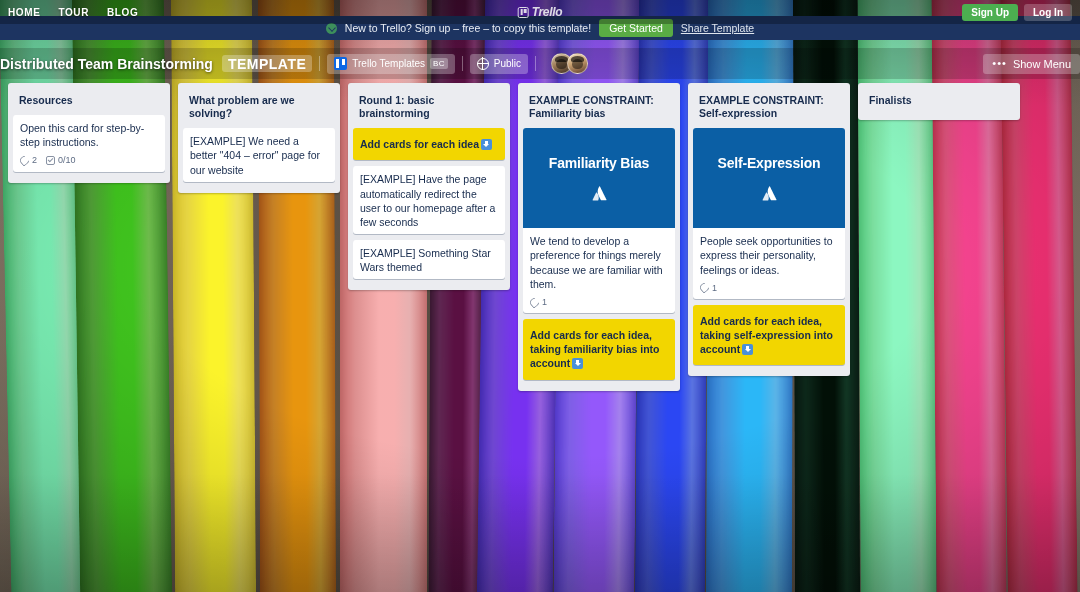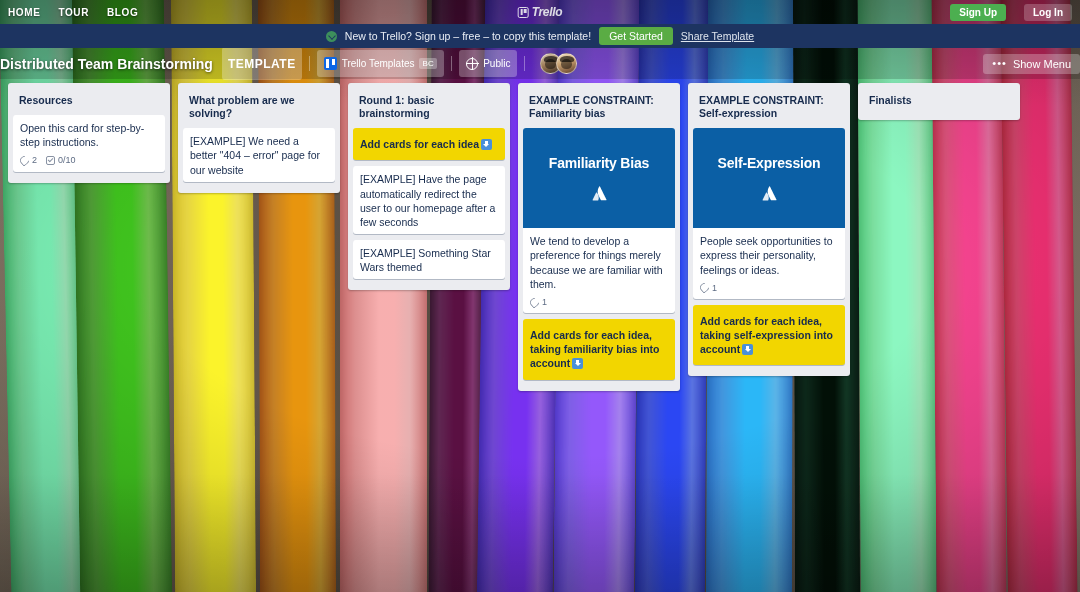--- a/index.html
+++ b/index.html
@@ -89,21 +89,21 @@
     color: #e9eaee;
     font-size: 12px;
     font-style: italic;
     font-weight: bold;
     letter-spacing: -0.3px;
   }
   #top-nav .right {
     margin-left: auto;
     display: flex;
     align-items: center;
-    gap: 18px;
+    gap: 6px;
     text-align: right;
   }
   #top-nav .btn-signup {
     background: #4caf50;
     color: #fff;
     font-size: 10px;
     font-weight: bold;
     padding: 3px 9px;
     border-radius: 3px;
     cursor: pointer;
@@ -114,21 +114,21 @@
     font-size: 10px;
     font-weight: bold;
     padding: 3px 9px;
     border-radius: 3px;
     cursor: pointer;
   }
 
   
   #template-banner {
     position: absolute;
-    top: 24px; left: 0; right: 0;
+    top: 16px; left: 0; right: 0;
     height: 24px;
     z-index: 19;
     background: #1d3461;
     display: flex;
     align-items: center;
     justify-content: center;
     gap: 8px;
   }
   #template-banner .banner-icon {
     width: 11px; height: 11px;
@@ -183,33 +183,33 @@
     text-shadow: 0 1px 3px rgba(0,0,0,0.6);
     margin-right: 9px;
     cursor: pointer;
   }
   .hdr-pill {
     display: flex;
     align-items: center;
     gap: 5px;
     background: rgba(255,255,255,0.28);
     border-radius: 3px;
-    height: 27px;
+    height: 20px;
     padding: 0 7px;
     color: #fff;
     font-size: 10px;
     cursor: pointer;
     white-space: nowrap;
   }
   .hdr-pill.template-badge {
     font-weight: bold;
-    font-size: 12px;
+    font-size: 14px;
     letter-spacing: 0.5px;
     padding: 0 6px;
-    height: 33px;
+    height: 17px;
   }
   .hdr-sep {
     width: 1px;
     height: 15px;
     background: rgba(255,255,255,0.35);
     margin: 0 7px;
   }
   .ws-logo {
     width: 13px; height: 13px;
     background: #0c66e4;

